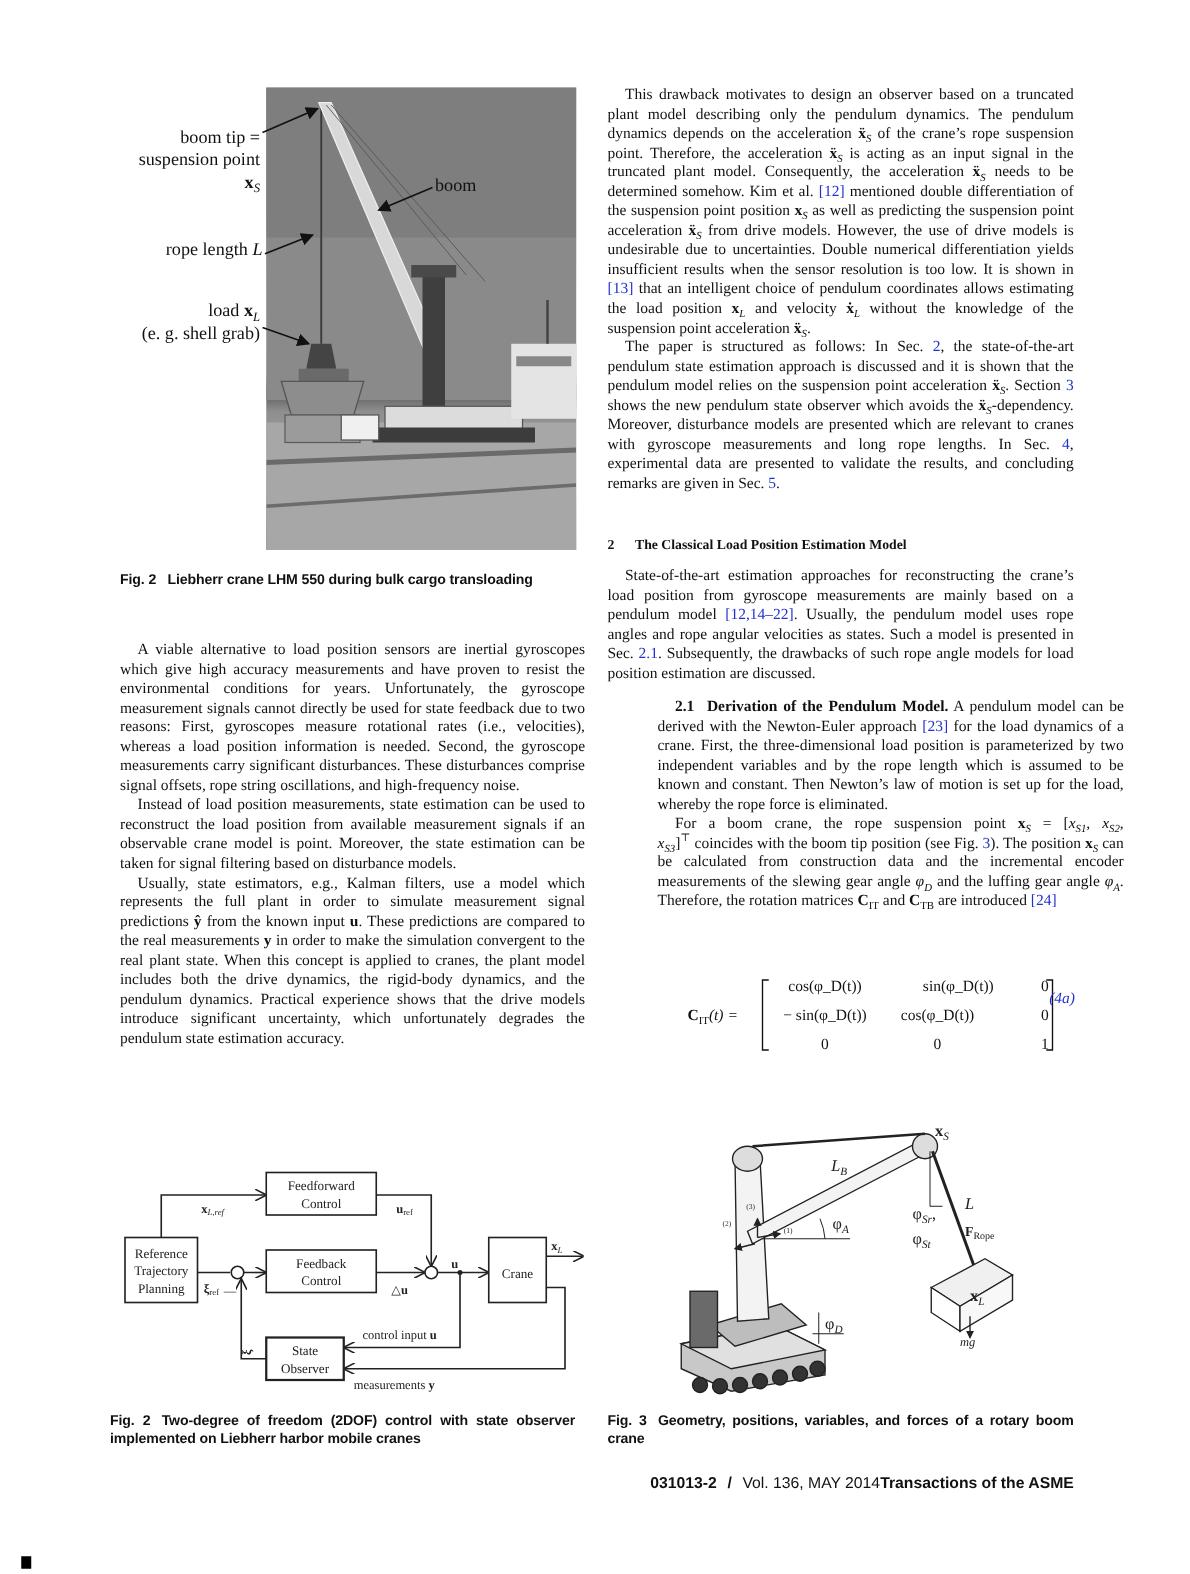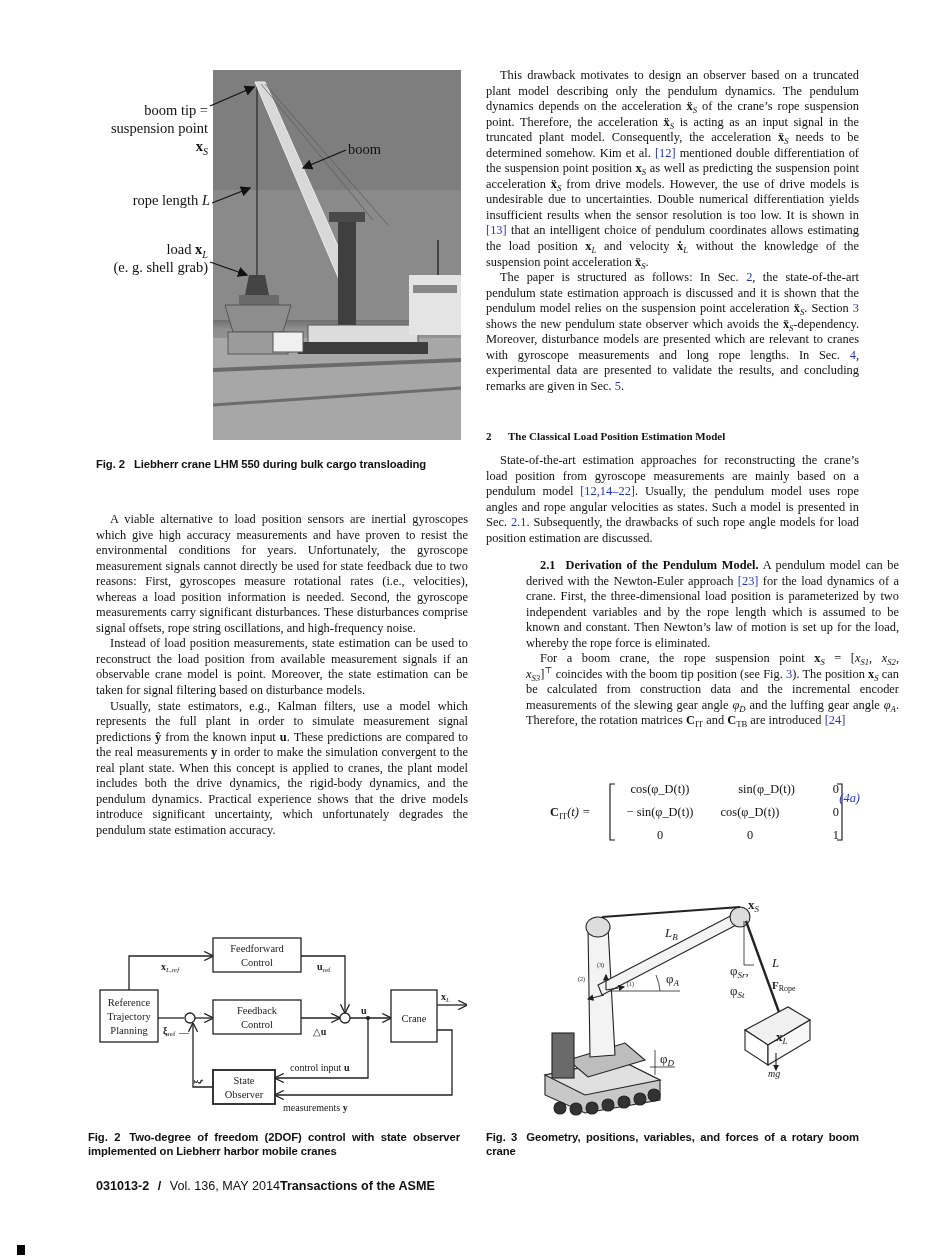--- a/index.html
+++ b/index.html
@@ -263,21 +263,21 @@
     <text x="120" y="168">φ<tspan font-size="9" font-style="italic" dy="3">D</tspan></text>
     <text x="38" y="86" font-size="6">(2)</text>
     <text x="57" y="72" font-size="6">(3)</text>
     <text x="87" y="91" font-size="6">(1)</text>
   </g>
 </svg>
 <div class="abs caption" style="left:486px;top:1130px;width:373px;">
   <span class="lbl">Fig. 3</span><span>Geometry, positions, variables, and forces of a rotary boom crane</span>
 </div>
 
-<div class="abs footer" style="left:96px;top:1179px;width:763px;display:flex;justify-content:flex-start;">
+<div class="abs footer" style="left:96px;top:1179px;width:763px;display:flex;justify-content:flex-end;">
   <div>
     <b>031013-2</b>
     <b style="margin:0 5px;">/</b>
     <span>Vol. 136, MAY 2014</span>
   </div>
   <b>Transactions of the ASME</b>
 </div>
 
 <div class="abs" style="left:17px;top:1245px;width:8px;height:10px;background:#000;"></div>
 

